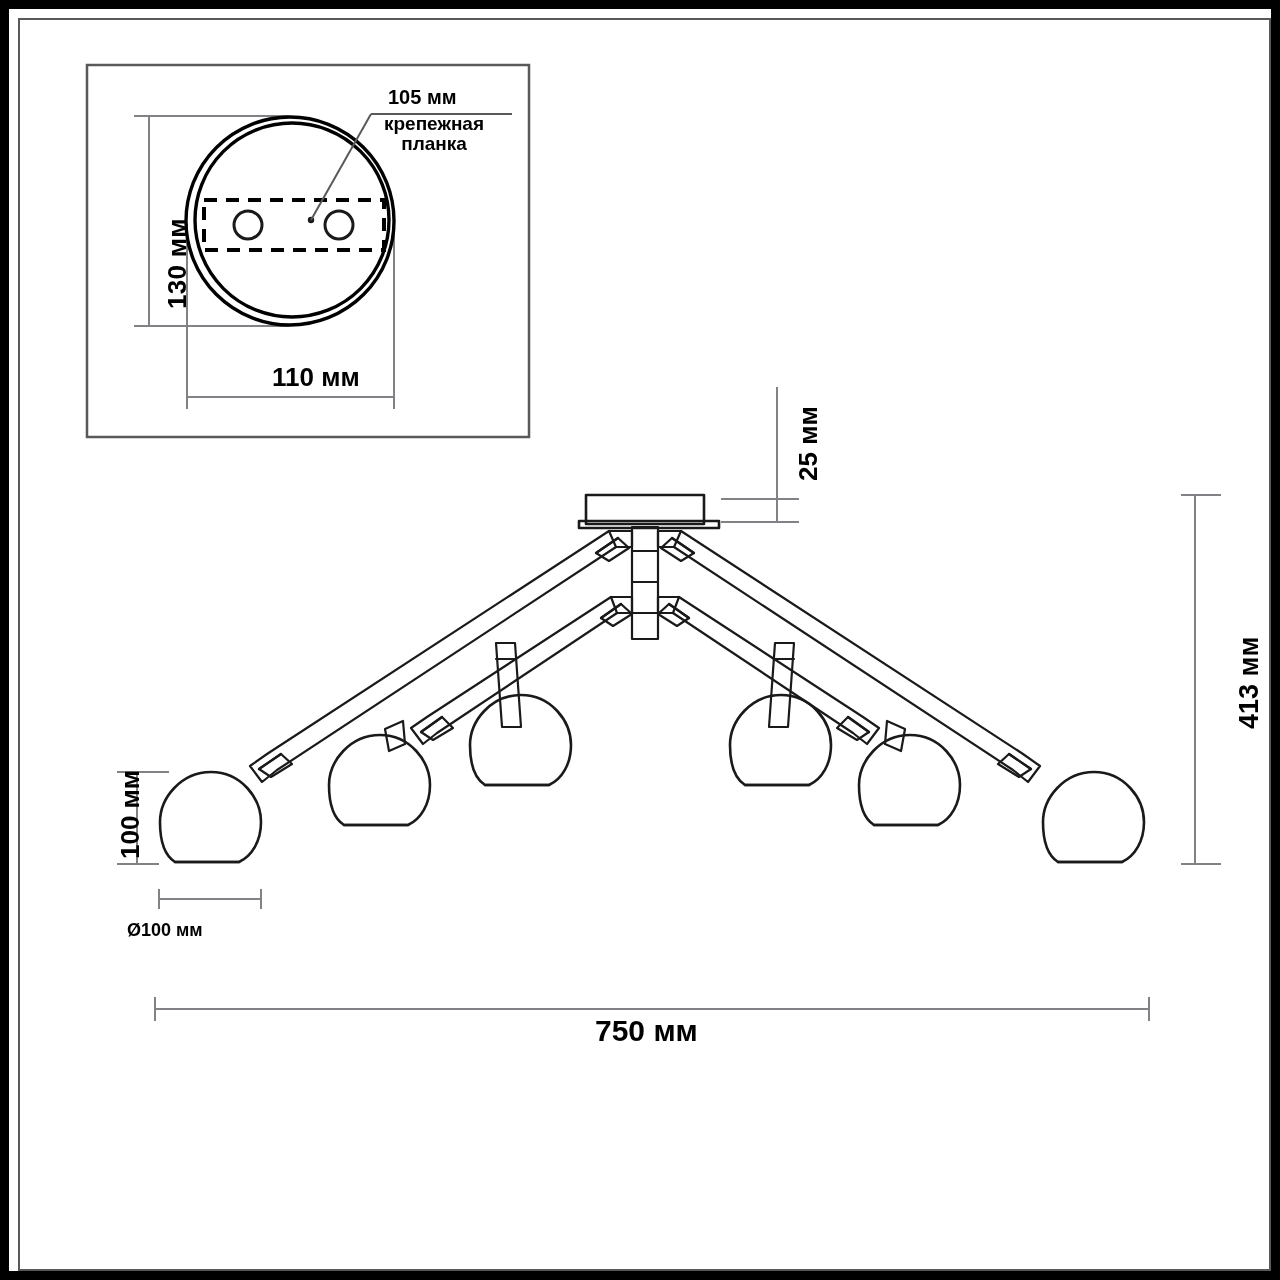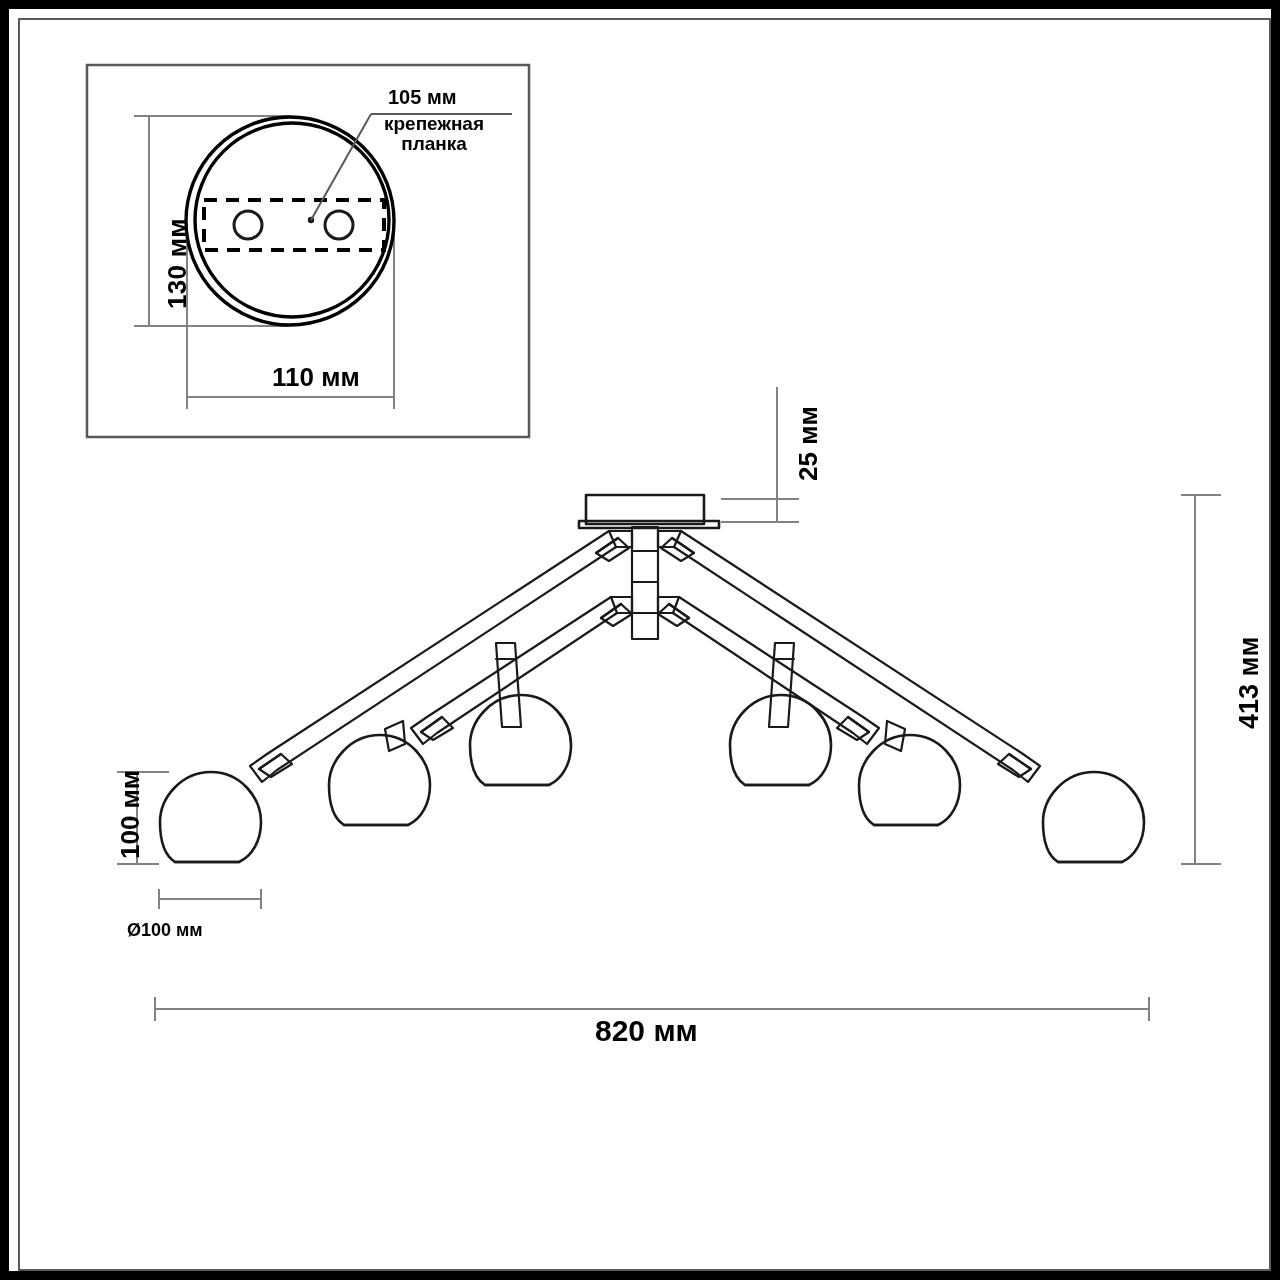--- a/index.html
+++ b/index.html
@@ -282,16 +282,16 @@
   </div>
 
   <div class="lbl vert" id="t-25">25 мм</div>
 
   <div class="lbl vert" id="t-413">413 мм</div>
 
   <div class="lbl vert" id="t-100">100 мм</div>
 
   <div class="lbl" id="t-d100">Ø100 мм</div>
 
-  <div class="lbl" id="t-960">820 мм</div>
+  <div class="lbl" id="t-960">750 мм</div>
 
   <div id="inner-frame"></div>
 </div>
 
 </body></html>

